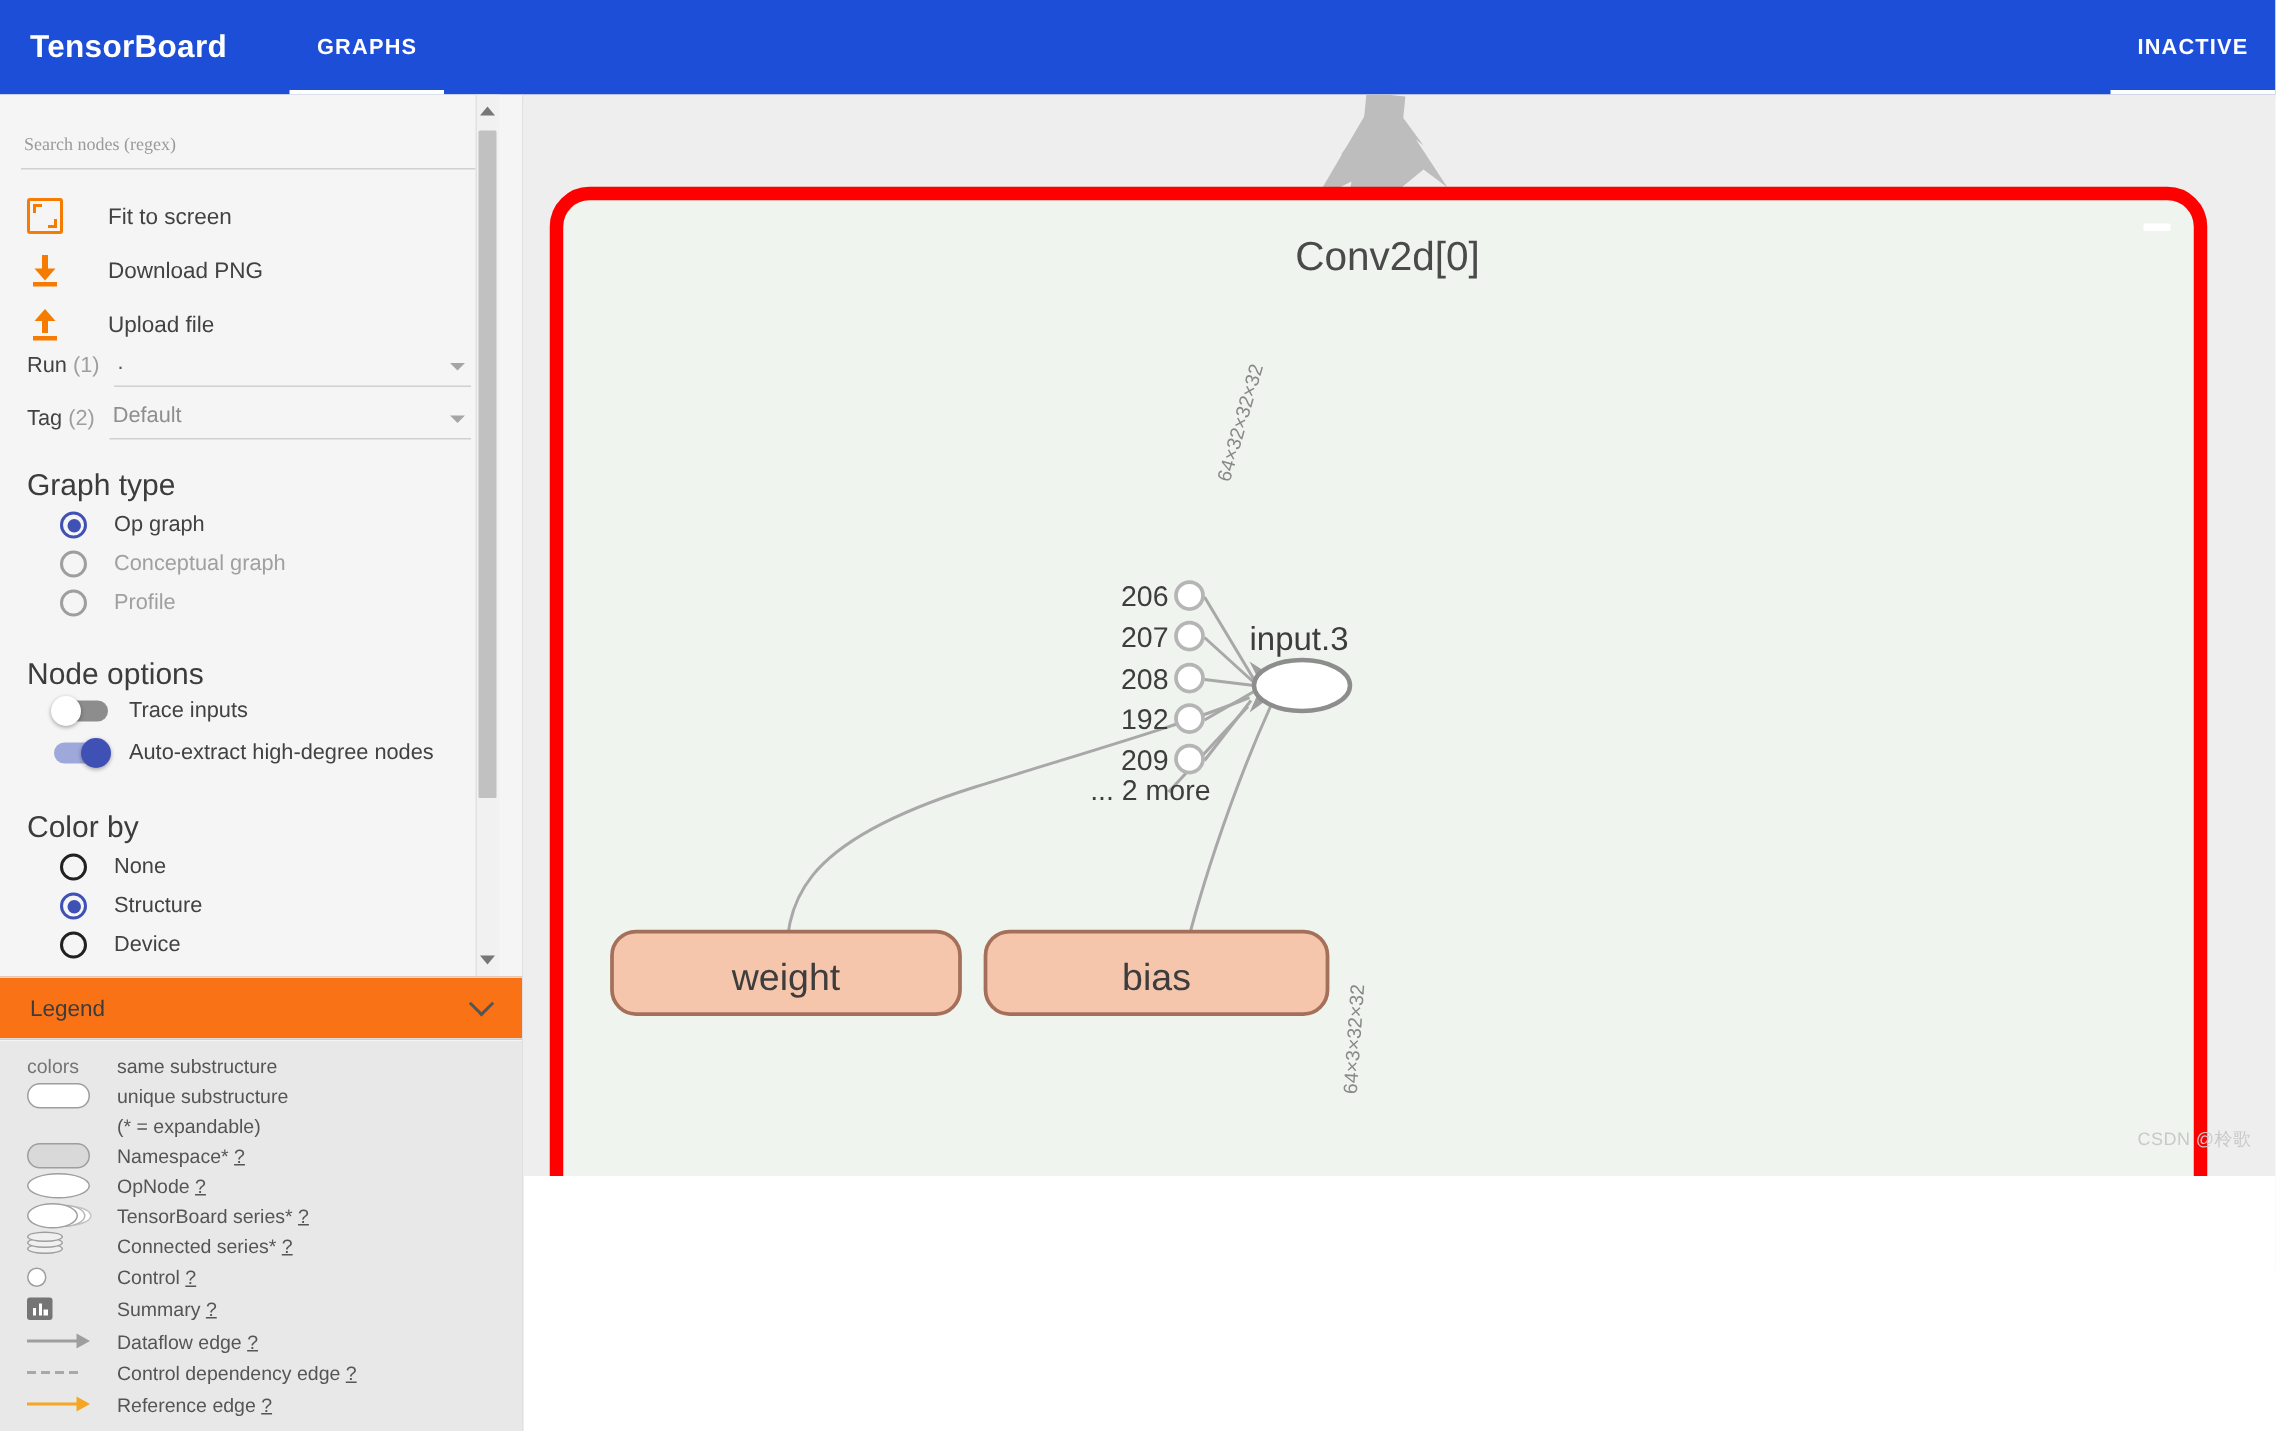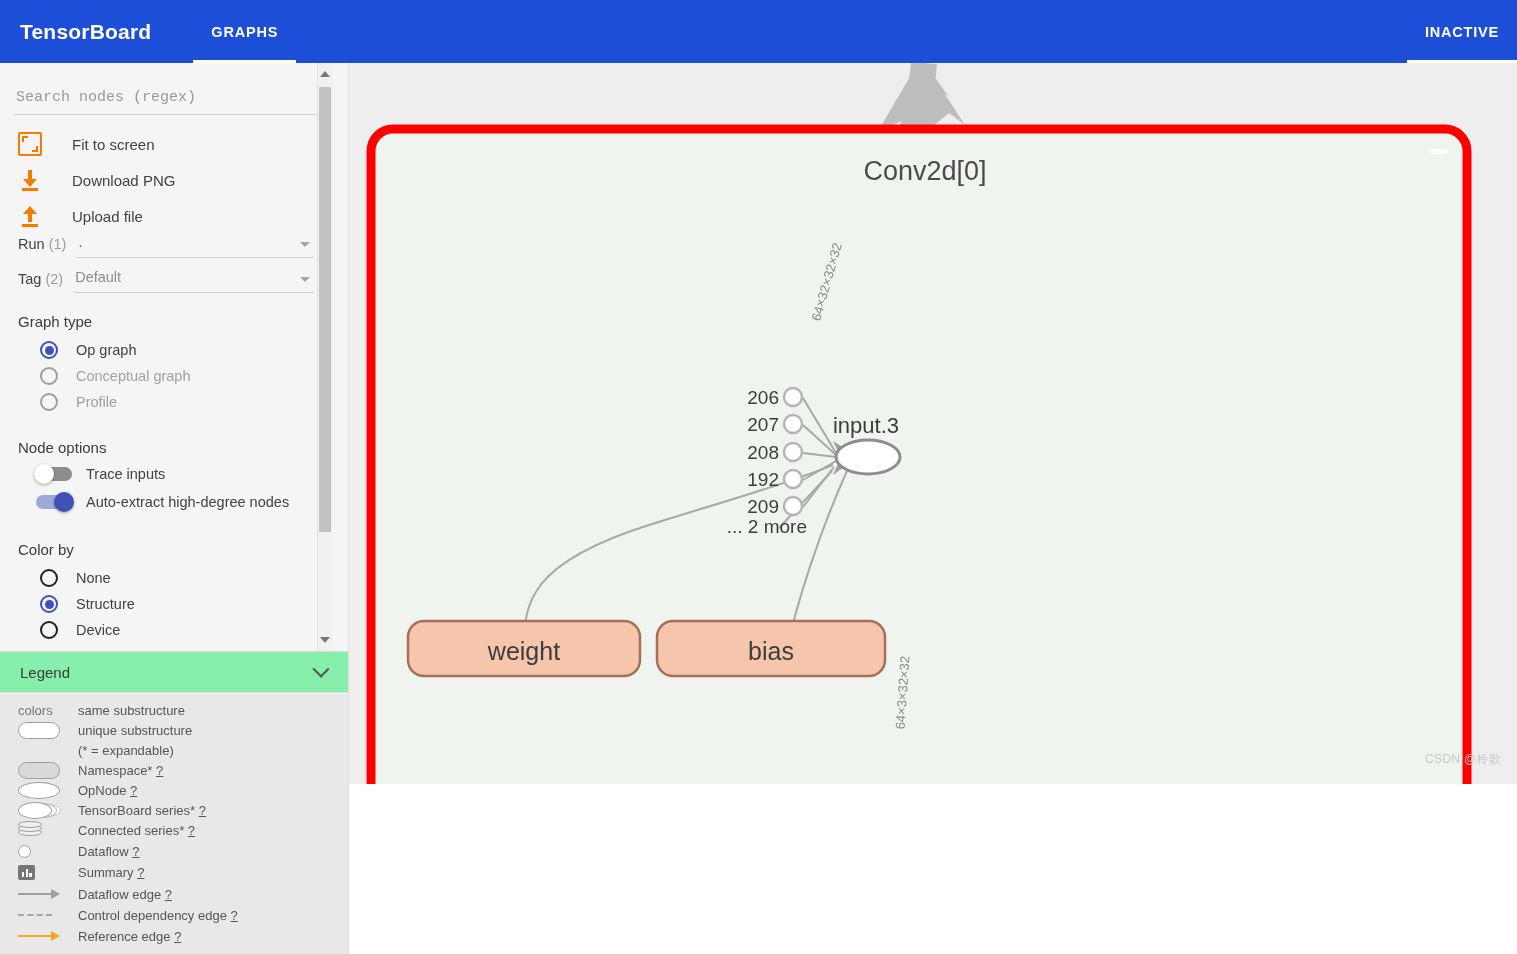--- a/index.html
+++ b/index.html
@@ -66,21 +66,21 @@
   .sb-arrow {
     position: absolute; right: 3px; width: 0; height: 0;
   }
   #sb-up { top: 8px; border-left: 5px solid transparent; border-right: 5px solid transparent; border-bottom: 6px solid #777; }
   #sb-down { bottom: 8px; border-left: 5px solid transparent; border-right: 5px solid transparent; border-top: 6px solid #777; }
 
   #search-wrap { position: absolute; left: 14px; top: 24px; width: 304px; }
   #search-input {
     width: 304px; border: none; border-bottom: 1px solid #d0d0d0;
     background: transparent; outline: none;
-    font-family: Liberation Mono, monospace; font-size: 15px;
+    font-family: Liberation Serif, serif; font-size: 12px;
     color: #444; padding: 0 0 8px 2px;
   }
   #search-input::placeholder { color: #9a9a9a; }
 
   .action-row {
     position: absolute; left: 18px; display: flex; align-items: center;
     cursor: pointer; width: 290px; height: 30px;
   }
   .action-label { font-size: 15px; color: #424242; margin-left: 30px; }
   .ic { width: 24px; height: 24px; position: relative; }
@@ -112,21 +112,21 @@
     border-bottom: 1px solid #d0d0d0; padding-bottom: 6px;
   }
   .select-value { font-size: 14.5px; color: #555; padding-left: 2px; min-height: 18px; }
   .select-value.placeholder { color: #8e8e8e; }
   .caret {
     position: absolute; right: 4px; bottom: 10px; width: 0; height: 0;
     border-left: 5px solid transparent; border-right: 5px solid transparent;
     border-top: 5px solid #a5a5a5;
   }
 
-  .section-title { position: absolute; left: 18px; font-size: 15px; color: #3c3c3c; }
+  .section-title { position: absolute; left: 18px; font-size: 20px; color: #3c3c3c; }
 
   .radio-row { position: absolute; left: 40px; display: flex; align-items: center; cursor: pointer; }
   .radio { width: 18px; height: 18px; border-radius: 50%; position: relative; }
   .radio.thin { border: 2px solid #9e9e9e; }
   .radio.thin.sel { border-color: #3f51b5; }
   .radio.thick { border: 2.5px solid #212121; }
   .radio.thick.sel { border-color: #3f51b5; }
   .radio.sel::after {
     content: ""; position: absolute; left: 50%; top: 50%;
     width: 9px; height: 9px; margin: -4.5px 0 0 -4.5px;
@@ -141,21 +141,21 @@
   .track.on { background: #9fa8da; }
   .knob { position: absolute; top: -3px; width: 20px; height: 20px; border-radius: 50%;
     box-shadow: 0 1px 3px rgba(0,0,0,.35); }
   .track.off .knob { left: -2px; background: #ffffff; }
   .track.on .knob { right: -2px; background: #3f51b5; }
   .toggle-label { margin-left: 14px; font-size: 14.5px; color: #424242; }
 
   
   #legend-header {
     position: absolute; left: 0; top: 588px; width: 349px; height: 42px;
-    background: #86efac; border-top: 1px solid #dcdcdc; border-bottom: 1px solid #dcdcdc;
+    background: #f97316; border-top: 1px solid #dcdcdc; border-bottom: 1px solid #dcdcdc;
     display: flex; align-items: center; cursor: pointer;
   }
   #legend-title { font-size: 15px; color: #3c3c3c; margin-left: 20px; }
   #legend-chevron {
     margin-left: auto; margin-right: 22px; width: 12px; height: 12px;
     border-right: 2px solid #555; border-bottom: 2px solid #555;
     transform: rotate(45deg) translate(-2px,-2px);
   }
   #legend-body {
     position: absolute; left: 0; top: 631px; width: 349px; height: 323px;
@@ -386,21 +386,21 @@
             </span>
         </span>
         <span class="leg-text"><span>Connected series*</span>
           <span class="q">?</span></span>
       </div>
 
       <div class="leg-row" style="top:147px;">
         <span class="leg-swatch">
             <span class="sw-circle"></span>
           </span>
-        <span class="leg-text"><span>Dataflow</span>
+        <span class="leg-text"><span>Control</span>
           <span class="q">?</span></span>
       </div>
 
       <div class="leg-row" style="top:168px;">
         <span class="leg-swatch">
           <span class="sw-summary">
               <i></i>
               <i></i>
               <i></i>
             </span>

